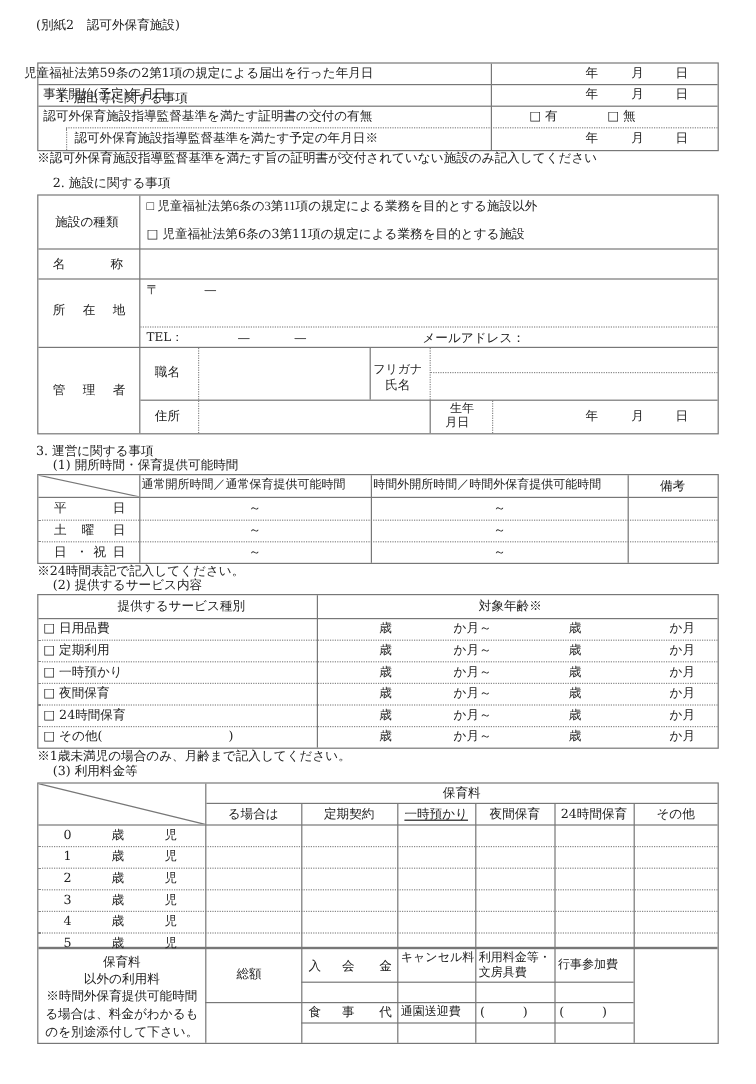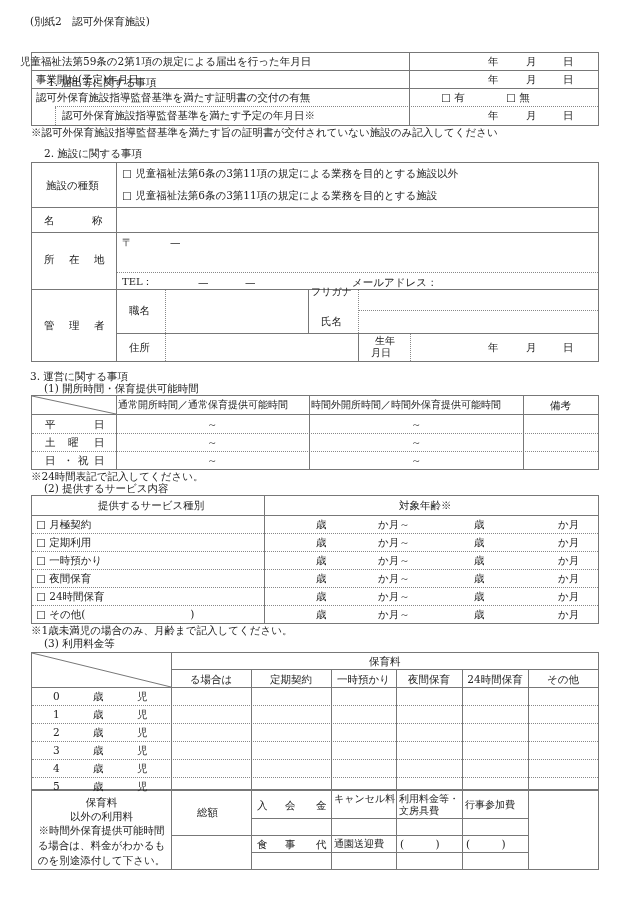--- a/index.html
+++ b/index.html
@@ -60,40 +60,40 @@
 <div class="hl" style="left:32px;top:289px;width:566px;"></div>
 <div class="hl" style="left:117px;top:333px;width:481px;"></div>
 <div class="hd" style="left:358px;top:310px;width:240px;"></div>
 <div class="vd" style="left:165px;top:290px;height:71px;"></div>
 <div class="vl" style="left:308px;top:290px;height:43px;"></div>
 <div class="vl" style="left:358px;top:333px;height:28px;"></div>
 <div class="vd" style="left:358px;top:290px;height:43px;"></div>
 <div class="vd" style="left:410px;top:334px;height:27px;"></div>
 
 <div class="abs" style="left:46px;top:180px;">施設の種類</div>
-<div class="abs" style="left:122px;top:168px;">□ 児童福祉法第6条の3第11項の規定による業務を目的とする施設以外</div>
+<div class="abs" style="left:122px;top:168px;font-family:Liberation Serif, serif;">□ 児童福祉法第6条の3第11項の規定による業務を目的とする施設以外</div>
 <div class="abs" style="left:122px;top:190px;">□ 児童福祉法第6条の3第11項の規定による業務を目的とする施設</div>
 
 <div class="abs" style="left:44px;top:215px;">名</div>
 <div class="abs" style="left:92px;top:215px;">称</div>
 <div class="box" style="left:117px;top:208px;width:481px;height:24px;"></div>
 
 <div class="abs" style="left:44px;top:254px;letter-spacing:2px;">所　在　地</div>
 <div class="abs" style="left:122px;top:237px;">〒</div>
 <div class="abs" style="left:170px;top:237px;">—</div>
 <div class="box" style="left:117px;top:233px;width:481px;height:39px;"></div>
 <div class="abs s" style="left:122px;top:277px;">TEL：</div>
 <div class="abs" style="left:198px;top:277px;">—</div>
 <div class="abs" style="left:245px;top:277px;">—</div>
 <div class="abs" style="left:352px;top:277px;">メールアドレス：</div>
 
 <div class="abs" style="left:44px;top:320px;letter-spacing:2px;">管　理　者</div>
 <div class="abs" style="left:129px;top:305px;">職名</div>
 <div class="box" style="left:166px;top:290px;width:142px;height:43px;"></div>
-<div class="abs s" style="left:311px;top:287px;">フリガナ</div>
+<div class="abs s" style="left:311px;top:304px;">フリガナ</div>
 <div class="box" style="left:359px;top:290px;width:239px;height:20px;"></div>
 <div class="abs" style="left:321px;top:316px;">氏名</div>
 <div class="box" style="left:359px;top:311px;width:239px;height:22px;"></div>
 <div class="abs" style="left:129px;top:342px;">住所</div>
 <div class="box" style="left:166px;top:334px;width:192px;height:27px;"></div>
 <div class="abs s" style="left:375px;top:336px;">生年</div>
 <div class="abs s" style="left:371px;top:348px;">月日</div>
 <div class="abs" style="left:488px;top:342px;">年</div>
 <div class="abs" style="left:526px;top:342px;">月</div>
 <div class="abs" style="left:563px;top:342px;">日</div>
@@ -145,21 +145,21 @@
 <div class="hd" style="left:32px;top:551px;width:566px;"></div>
 <div class="hd" style="left:32px;top:569px;width:566px;"></div>
 <div class="hd" style="left:32px;top:587px;width:566px;"></div>
 <div class="hd" style="left:32px;top:605px;width:566px;"></div>
 <div class="vl" style="left:264px;top:496px;height:127px;"></div>
 
 <div class="abs" style="left:98px;top:500px;">提供するサービス種別</div>
 <div class="abs" style="left:399px;top:500px;">対象年齢※</div>
 
 <div id="service-rows">
-    <div class="abs" style="left:36px;top:519px;">□ 月極契約</div>
+    <div class="abs" style="left:36px;top:519px;">□ 日用品費</div>
     <div class="abs" style="left:316px;top:519px;">歳</div>
     <div class="abs" style="left:378px;top:519px;">か月～</div>
     <div class="abs" style="left:474px;top:519px;">歳</div>
     <div class="abs" style="left:558px;top:519px;">か月</div>
     <div class="abs" style="left:36px;top:537px;">□ 定期利用</div>
     <div class="abs" style="left:316px;top:537px;">歳</div>
     <div class="abs" style="left:378px;top:537px;">か月～</div>
     <div class="abs" style="left:474px;top:537px;">歳</div>
     <div class="abs" style="left:558px;top:537px;">か月</div>
     <div class="abs" style="left:36px;top:555px;">□ 一時預かり</div>
@@ -208,21 +208,21 @@
 <div class="vl" style="left:462px;top:670px;height:199px;"></div>
 <div class="vl" style="left:528px;top:670px;height:199px;"></div>
 <div class="hl" style="left:251px;top:818px;width:277px;"></div>
 <div class="hl" style="left:171px;top:835px;width:357px;"></div>
 <div class="hl" style="left:251px;top:852px;width:277px;"></div>
 
 <div class="abs" style="left:369px;top:656px;">保育料</div>
 <div id="fee-cols">
     <div class="abs c" style="left:171px;top:674px;width:80px;">る場合は</div>
     <div class="abs c" style="left:251px;top:674px;width:80px;">定期契約</div>
-    <div class="abs c" style="left:331px;top:674px;width:65px;">一時預かり</div>
+    <div class="abs c" style="left:331px;top:674px;width:65px;text-decoration:underline;">一時預かり</div>
     <div class="abs c" style="left:396px;top:674px;width:66px;">夜間保育</div>
     <div class="abs c" style="left:462px;top:674px;width:66px;">24時間保育</div>
     <div class="abs c" style="left:528px;top:674px;width:70px;">その他</div>
   </div>
 <div id="fee-rows">
     <div class="abs" style="left:53px;top:691px;">0</div>
     <div class="abs" style="left:93px;top:691px;">歳</div>
     <div class="abs" style="left:137px;top:691px;">児</div>
     <div class="box" style="left:172px;top:688px;width:79px;height:17px;"></div>
     <div class="box" style="left:252px;top:688px;width:79px;height:17px;"></div>

